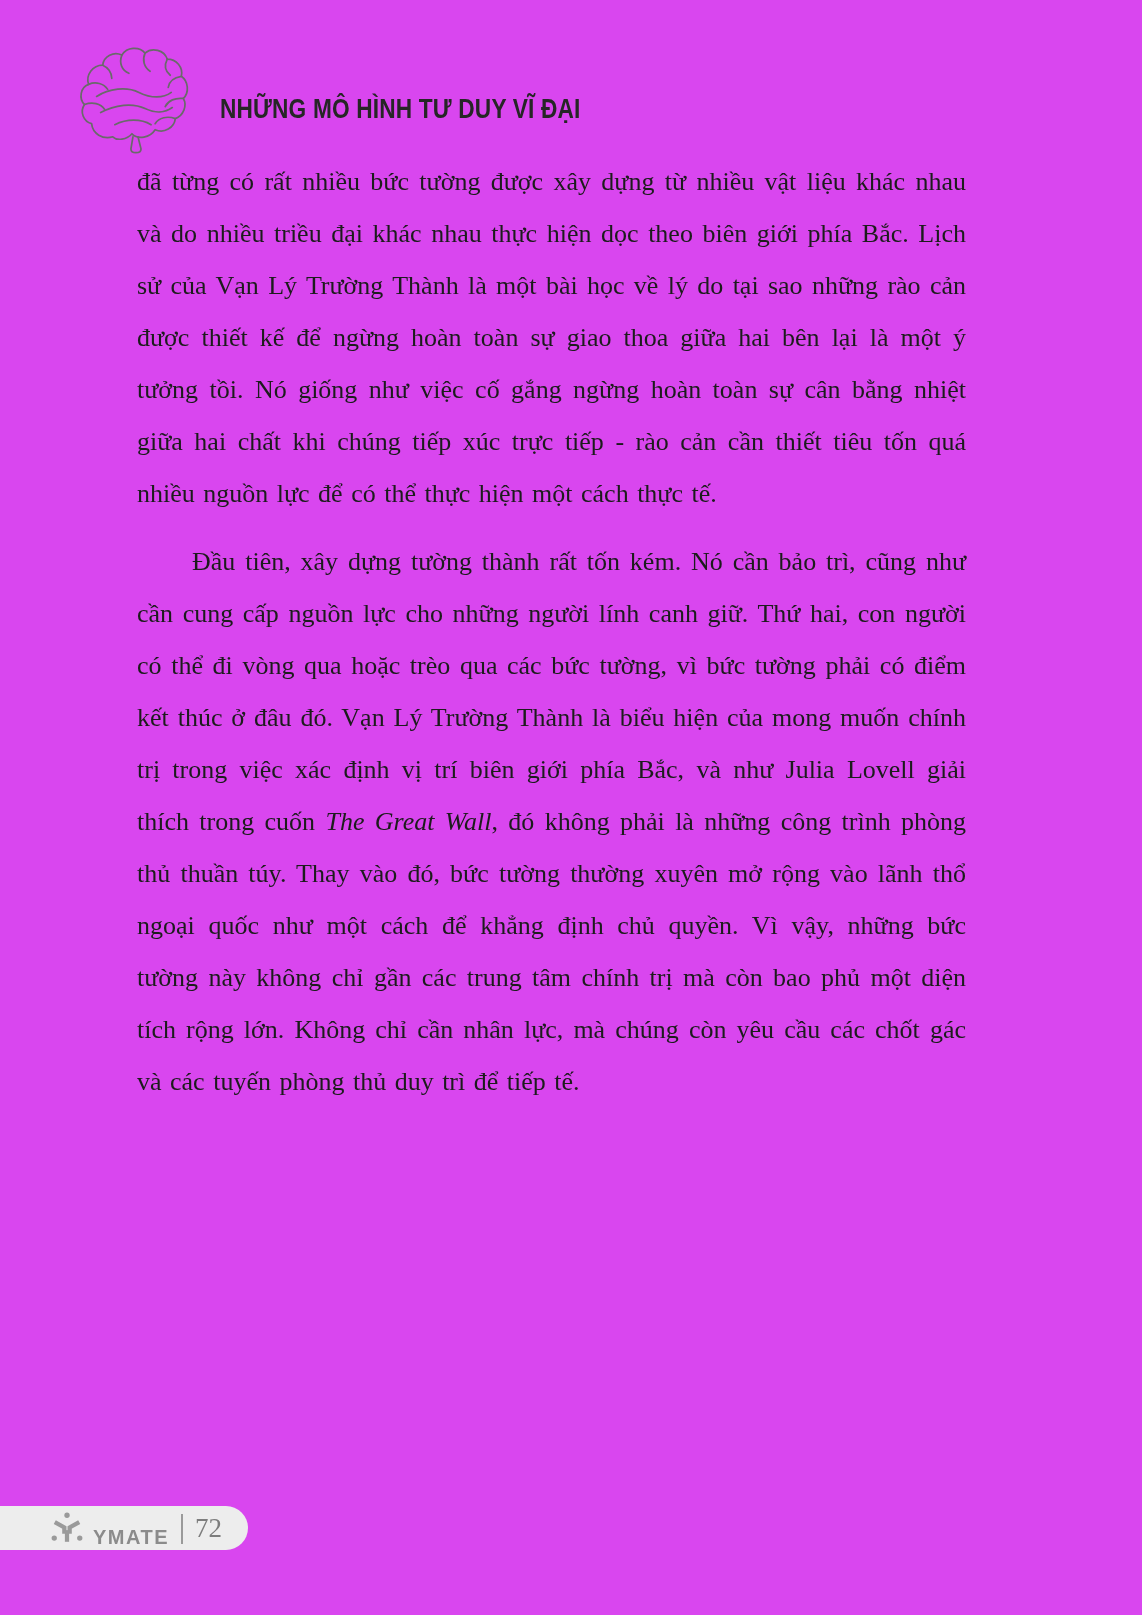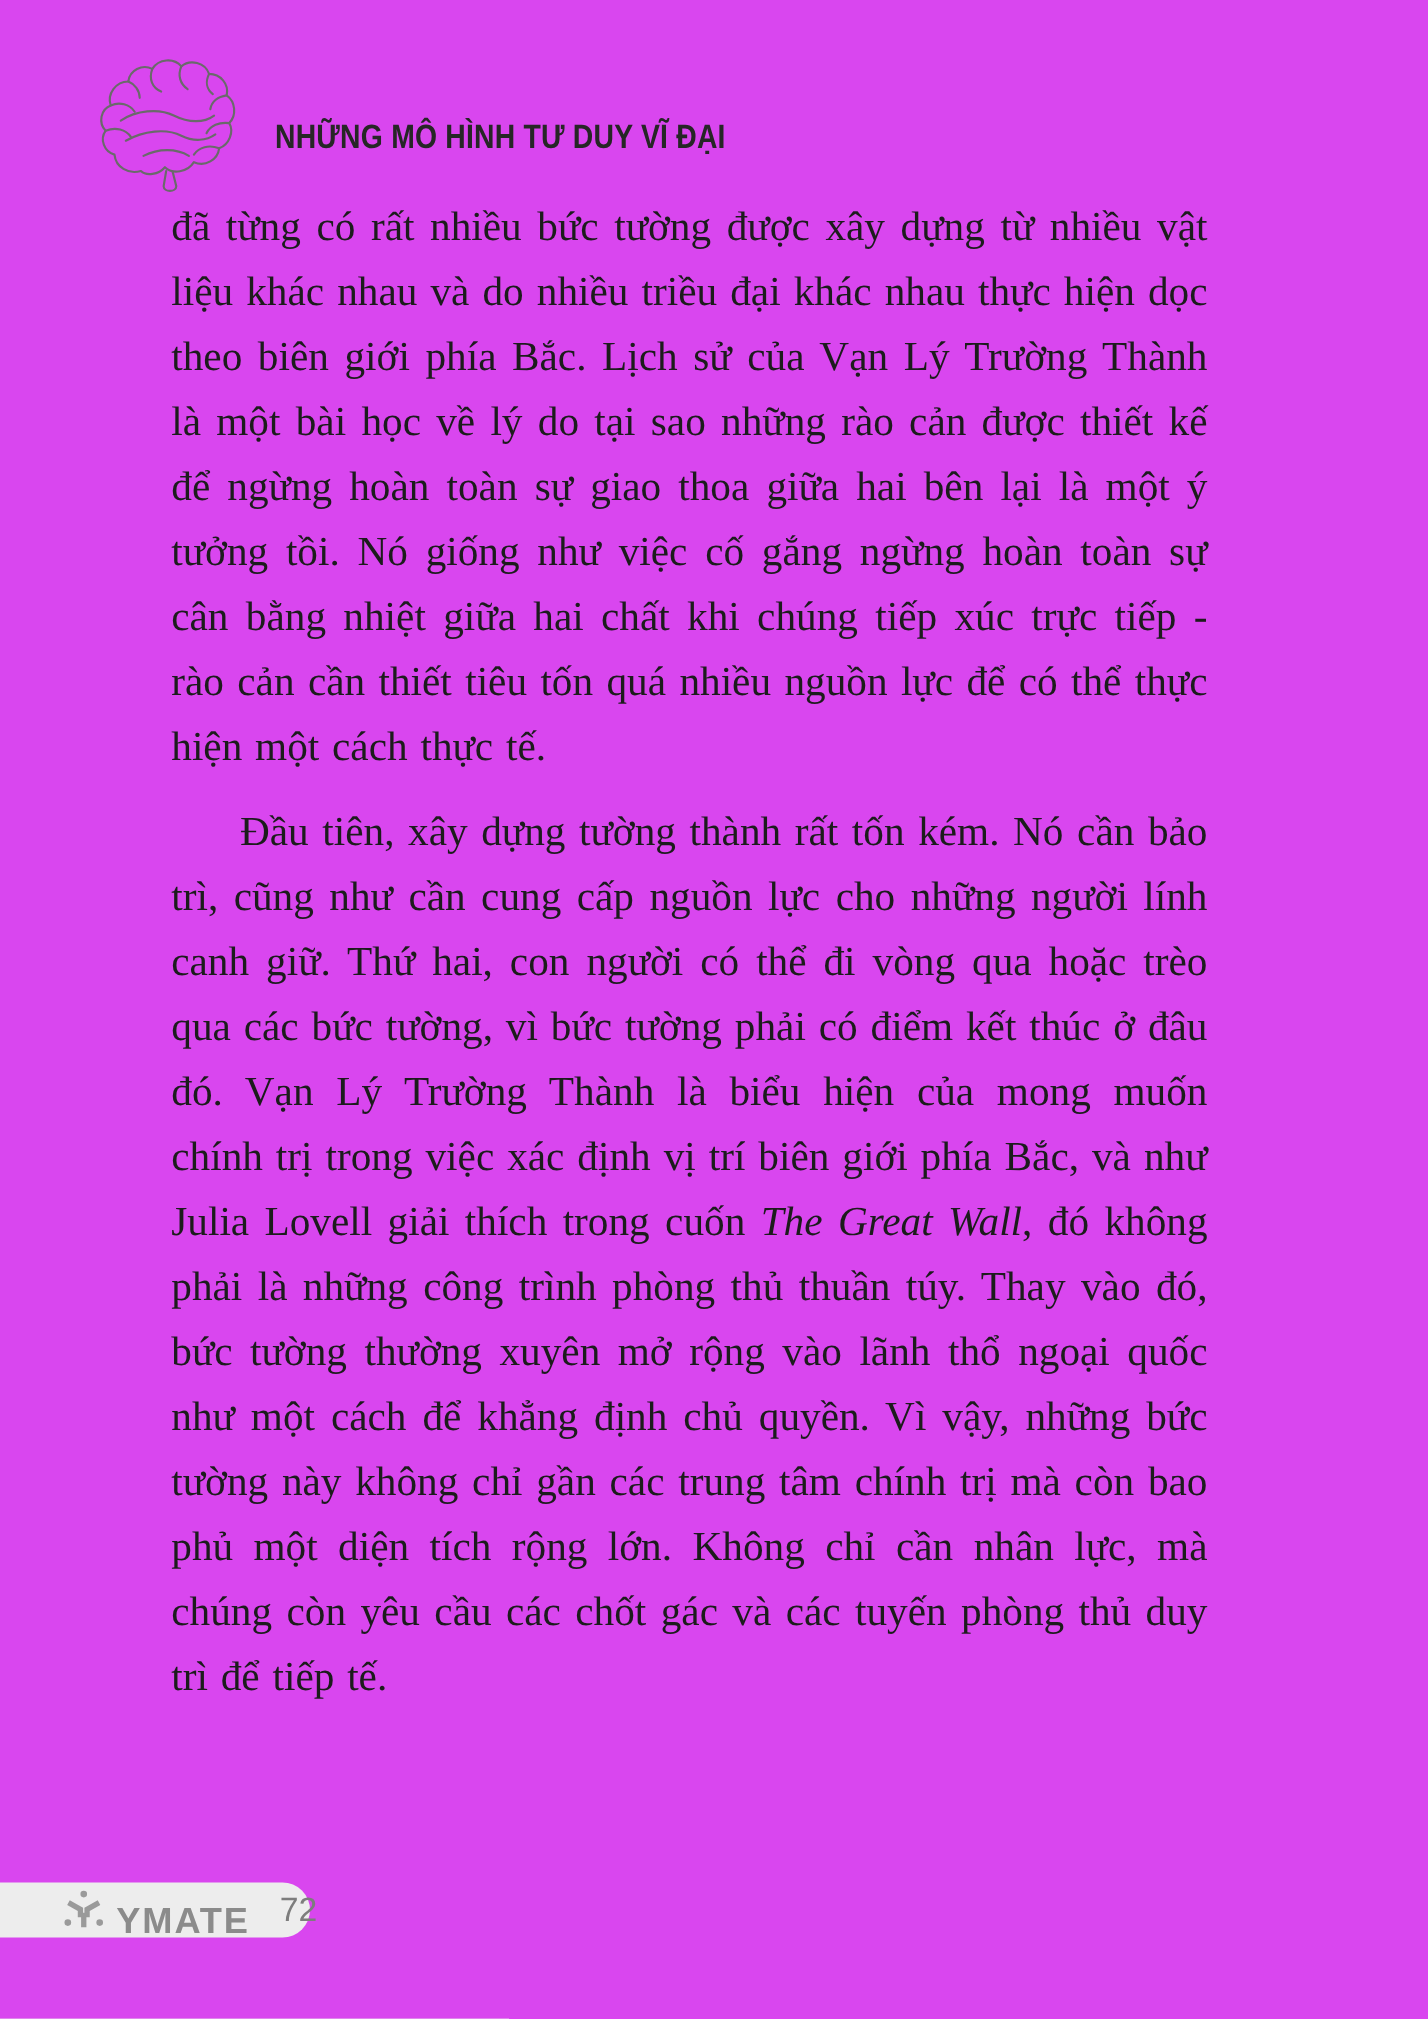--- a/index.html
+++ b/index.html
@@ -38,21 +38,21 @@
 
   
   .text-block {
     position: absolute;
     left: 137px;
     top: 156px;
     width: 829px;
     color: #1c1c1c;
   }
   .para {
-    font-size: 33px;
+    font-size: 26px;
     line-height: 52px;
     text-align: justify;
     hyphens: none;
     margin-bottom: 16px;
     word-spacing: 2px;
   }
   .para.indent { text-indent: 55px; }
   .para.justify-last { text-align-last: justify; }
   .para i { font-style: italic; }
 
@@ -66,33 +66,33 @@
     background: #ededed;
     border-radius: 0 22px 22px 0;
     display: flex;
     align-items: center;
     padding-left: 50px;
   }
   .footer-logo { width: 34px; height: 34px; margin-right: 9px; flex: 0 0 auto; }
   .footer-brand {
     font-family: "Liberation Sans", sans-serif;
     font-weight: 700;
-    font-size: 29px;
+    font-size: 20px;
     letter-spacing: 1.5px;
     color: #8b8b8b;
     margin-top: 19px;
   }
   .footer-divider {
     width: 2px;
     height: 30px;
     background: #9a9a9a;
     margin: 2px 12px 0 12px;
   }
   .footer-page {
-    font-family: Liberation Sans, sans-serif;
+    font-family: Liberation Serif, serif;
     font-size: 27px;
     color: #7d7d7d;
     padding-top: 1px;
   }
 </style>
 </head>
 <body>
 
 <div class="page">
 

